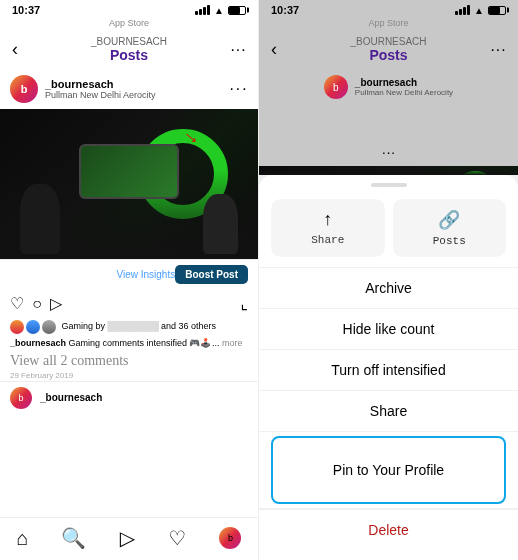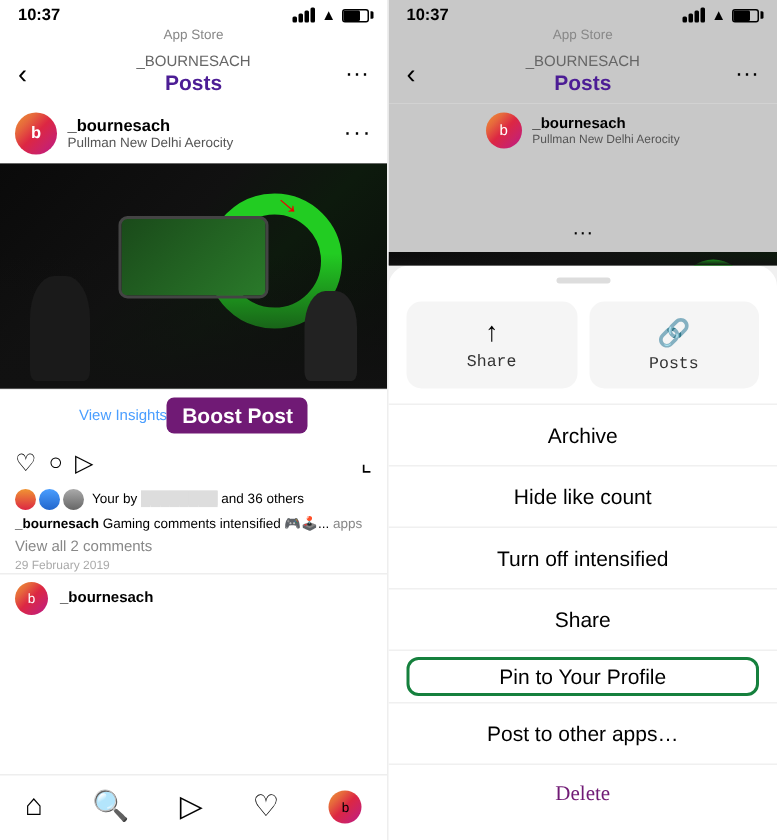--- a/index.html
+++ b/index.html
@@ -230,38 +230,38 @@
       right: 50px;
       color: #ff0000;
       font-size: 22px;
       transform: rotate(30deg);
     }
 
     
     .post-actions-bar {
       display: flex;
       align-items: center;
-      justify-content: center;
+      justify-content: flex-end;
       padding: 5px 10px;
       border-top: 1px solid #eee;
     }
 
     .view-insights {
       font-size: 10px;
       color: #4a9eff;
       font-weight: 500;
     }
 
     .boost-btn {
-      background: #701a75;
+      background: #0c4a6e;
       color: #fff;
       border: none;
       border-radius: 5px;
       padding: 4px 10px;
-      font-size: 14px;
+      font-size: 10px;
       font-weight: 600;
     }
 
     
     .like-bar {
       display: flex;
       align-items: center;
       justify-content: space-between;
       padding: 5px 10px;
     }
@@ -309,22 +309,23 @@
       font-size: 9px;
       line-height: 1.3;
     }
 
     .caption .username {
       font-weight: 700;
     }
 
     .view-comments {
       padding: 1px 10px;
-      font-size: 10px;
+      font-size: 14px;
       color: #888;
+      font-family: Liberation Serif, serif;
     }
 
     .date {
       padding: 1px 10px;
       font-size: 8px;
       color: #aaa;
     }
 
     
     .bottom-comment {
@@ -425,29 +426,28 @@
 
     .sheet-item {
       padding: 12px 16px;
       font-size: 14px;
       color: #000;
       text-align: center;
       cursor: pointer;
     }
 
     .sheet-item.highlighted {
-      border: 2px solid #15803d;
+      border: 2px solid #0ea5e9;
       margin: 4px 12px;
       border-radius: 8px;
-      padding: 3px;
+      padding: 24px;
     }
 
     .sheet-item.red {
-      color: #701a75;
-      font-family: Liberation Serif, serif;
+      color: #b91c1c;
     }
   </style>
 </head>
 <body>
 
 <div class="left-panel">
 
   <div class="status-bar">
     <span>10:37</span>
     <div class="status-icons">
@@ -517,27 +517,27 @@
   </div>
 
   <div class="liked-by">
     <span>
       <span class="liked-avatars">
         <span class="small-avatar" style="background:linear-gradient(#f09433,#dc2743);"></span>
         <span class="small-avatar" style="background:linear-gradient(#4a9eff,#2266cc);"></span>
         <span class="small-avatar" style="background:linear-gradient(#aaa,#666);"></span>
       </span>
     </span>
-    <span>Your by </span><span class="bold" style="background:#ddd;color:#ddd;">████████</span><span> and 36 others</span>
+    <span>Gaming by </span><span class="bold" style="background:#ddd;color:#ddd;">████████</span><span> and 36 others</span>
   </div>
 
   <div class="caption">
     <span class="username">_bournesach</span>
     <span> Gaming comments intensified 🎮🕹️...</span>
-    <span style="color:#888;">apps</span>
+    <span style="color:#888;">more</span>
   </div>
 
   <div class="view-comments">View all 2 comments</div>
 
   <div class="date">29 February 2019</div>
 
   <div class="bottom-comment">
     <div class="avatar" style="width:22px;height:22px;font-size:9px;">b</div>
     <span style="font-size:10px;font-weight:700;">_bournesach</span>
   </div>
@@ -632,22 +632,19 @@
     <div class="sheet-item">
       <span>Share</span>
     </div>
     <div class="sheet-divider"></div>
 
     <div class="sheet-item highlighted">
       <span>Pin to Your Profile</span>
     </div>
     <div class="sheet-divider"></div>
 
-    <div class="sheet-item">
-      <span>Post to other apps…</span>
-    </div>
     <div class="sheet-divider"></div>
 
     <div class="sheet-item red">
       <span>Delete</span>
     </div>
   </div>
 </div>
 
 </body></html>

